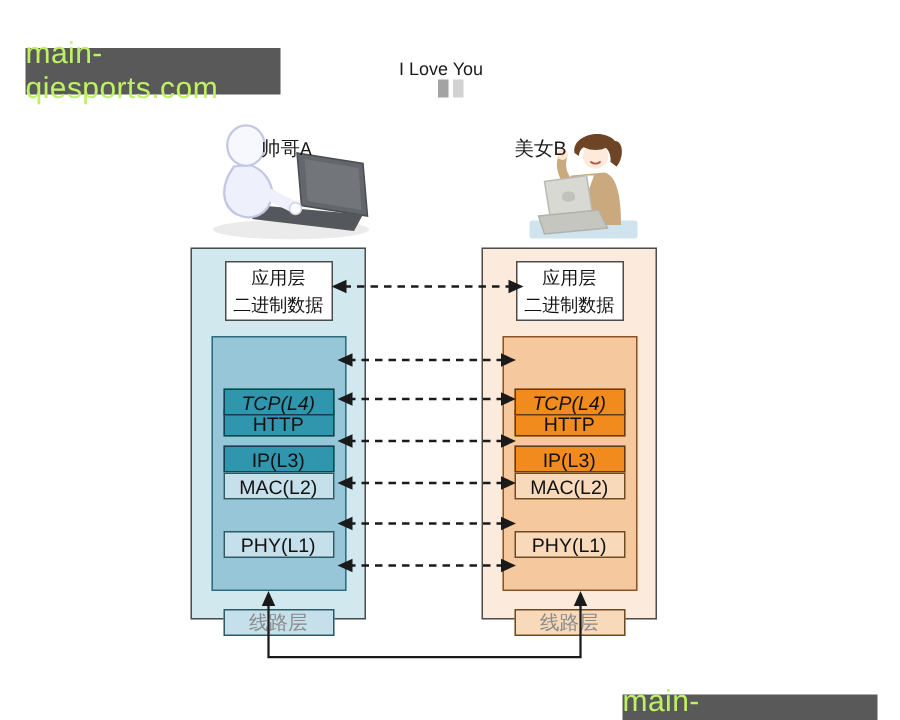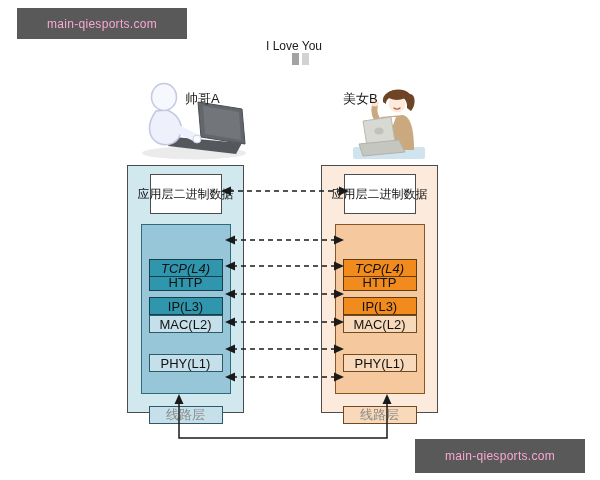--- a/index.html
+++ b/index.html
@@ -1,45 +1,45 @@
 <!DOCTYPE html>
 <html><head>
 <meta charset="utf-8">
 <style>
   html,body{margin:0;padding:0;background:#fff;}
   .canvas{position:relative;width:600px;height:480px;background:#ffffff;overflow:hidden;
           font-family:"Liberation Sans","DejaVu Sans",sans-serif;color:#111;}
   
-  .wm{position:absolute;background:#595959;color:#f9a8d4;font-size:12px;
-      display:flex;align-items:center;justify-content:center;letter-spacing:.3px;}
+  .wm{position:absolute;background:#595959;color:#bef264;font-size:20px;
+      display:flex;align-items:center;justify-content:center;letter-spacing:.3px;margin-top:24px;}
   .wm-tl{left:17px;top:8px;width:170px;height:31px;}
   .wm-br{left:415px;top:439px;width:170px;height:34px;}
   
   .msg-title{position:absolute;top:39px;left:0;width:600px;text-align:center;
              font-size:12px;color:#1a1a1a;transform:translateX(-6px);}
   .hex-row{position:absolute;top:53px;left:0;width:600px;display:flex;
            justify-content:center;align-items:center;gap:3px;}
   .hex-text{font-size:11px;color:#1a1a1a;white-space:pre;}
   .sq{display:inline-block;width:7px;height:12px;}
   .sq-l{background:#a3a3a3;}
   .sq-r{background:#d2d2d2;}
   
   .plabel{position:absolute;font-size:13px;color:#1a1a1a;}
-  .plabel-a{left:185px;top:90px;}
+  .plabel-a{left:174px;top:90px;font-family:Liberation Mono, monospace;}
   .plabel-b{left:343px;top:90px;}
   .figure{position:absolute;}
   .fig-a{left:138px;top:82px;}
   .fig-b{left:350px;top:84px;}
   
   .panel{position:absolute;top:165px;width:117px;height:248px;border:1px solid #4c4c4c;box-sizing:border-box;}
   .panel-left{left:127px;background:#d2e8ef;}
   .panel-right{left:321px;background:#fcebdc;}
   .appbox{position:absolute;top:8px;left:50%;transform:translateX(-50%);width:72px;height:40px;
           background:#ffffff;border:1px solid #4c4c4c;box-sizing:border-box;
-          display:flex;flex-direction:row;align-items:center;justify-content:center;
+          display:flex;flex-direction:column;align-items:center;justify-content:center;
           font-size:12px;line-height:18px;white-space:nowrap;}
   .inner{position:absolute;top:58px;left:50%;transform:translateX(-50%);width:90px;height:170px;box-sizing:border-box;}
   .panel-left .inner{background:#97c6d8;border:1px solid #2e6b7d;}
   .panel-right .inner{background:#f5c89e;border:1px solid #8a5526;}
   .lb{position:absolute;left:50%;transform:translateX(-50%);width:74px;height:18px;box-sizing:border-box;
       display:flex;align-items:center;justify-content:center;font-size:13px;white-space:nowrap;}
   .panel-left .lb.hl{background:#2f96ad;border:1px solid #153f4b;}
   .panel-left .lb.lt{background:#c5e0ea;border:1px solid #2e5a66;}
   .panel-right .lb.hl{background:#f18b1e;border:1px solid #5f3c14;}
   .panel-right .lb.lt{background:#f8d9ba;border:1px solid #6e4a24;}

